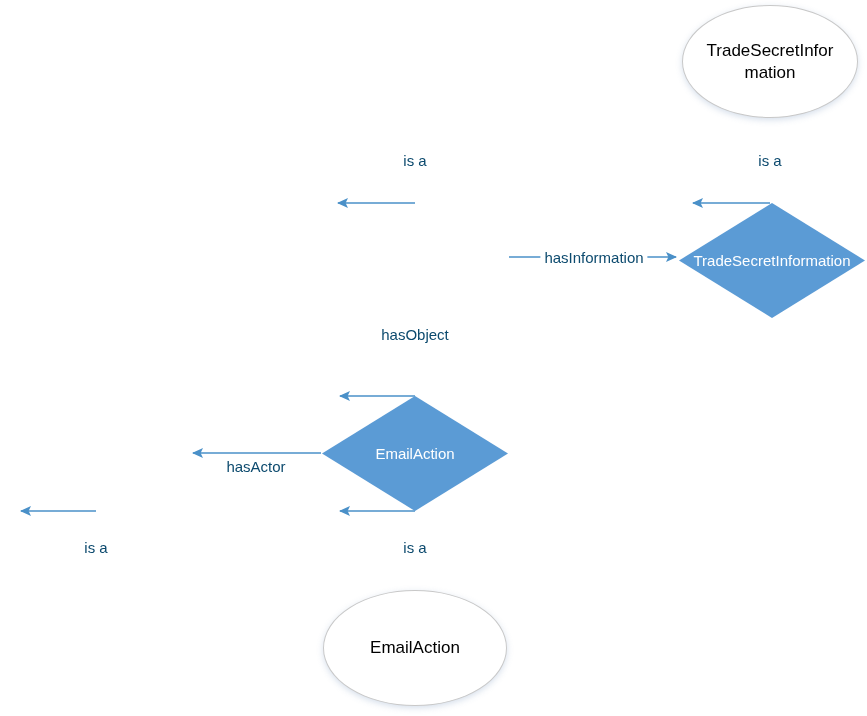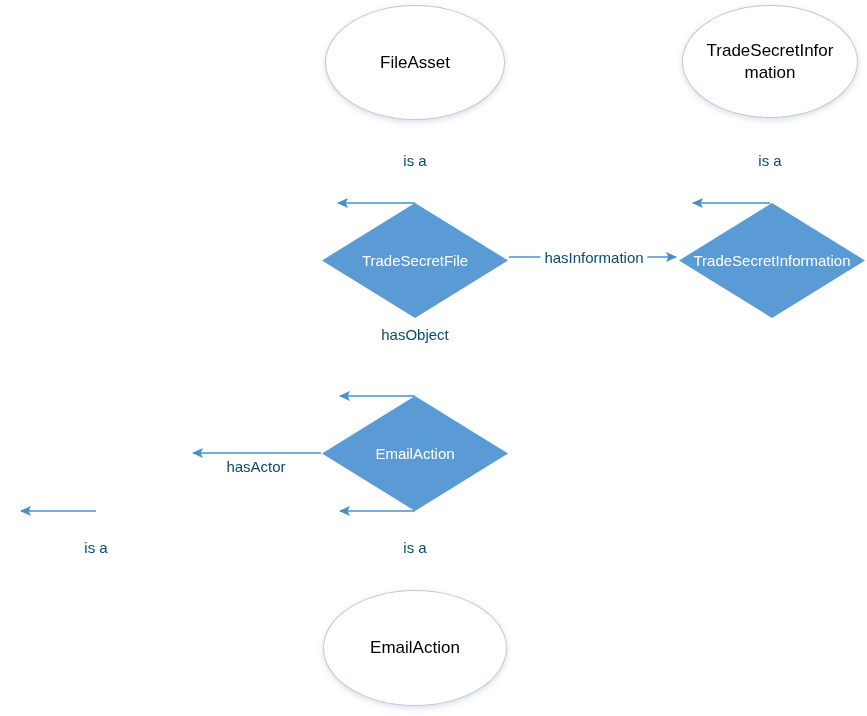--- a/index.html
+++ b/index.html
@@ -134,37 +134,30 @@
     <g>
       <line x1="96" y1="511" x2="96" y2="586" stroke="#4A90C8" stroke-width="1.6" marker-end="url(#arrowhead)" transform="rotate(90 96 511)"></line>
     </g>
 
     
     <g>
       <line x1="415" y1="511" x2="415" y2="586" stroke="#4A90C8" stroke-width="1.6" marker-end="url(#arrowhead)" transform="rotate(90 415 511)"></line>
     </g>
   </svg>
 
-  <div class="ellipse-node" id="node-fileasset" style="left:325px; top:5px; width:180px; height:115px;">
-    <span class="node-label">FileAsset</span>
-  </div>
 
   <div class="ellipse-node" id="node-tsi-class" style="left:682px; top:5px; width:176px; height:113px;">
     <span class="node-label">TradeSecretInformation</span>
   </div>
 
 
   <div class="ellipse-node" id="node-emailaction-class" style="left:323px; top:590px; width:184px; height:116px;">
     <span class="node-label">EmailAction</span>
   </div>
 
-  <div class="diamond-node" id="node-tradesecretfile" style="left:322px; top:203px; width:186px; height:115px;">
-    <span class="diamond-shape"></span>
-    <span class="node-label">TradeSecretFile</span>
-  </div>
 
   <div class="diamond-node" id="node-tradesecretinformation" style="left:679px; top:203px; width:186px; height:115px;">
     <span class="diamond-shape"></span>
     <span class="node-label">TradeSecretInformation</span>
   </div>
 
 
   <div class="diamond-node" id="node-emailaction" style="left:322px; top:396px; width:186px; height:115px;">
     <span class="diamond-shape"></span>
     <span class="node-label">EmailAction</span>

